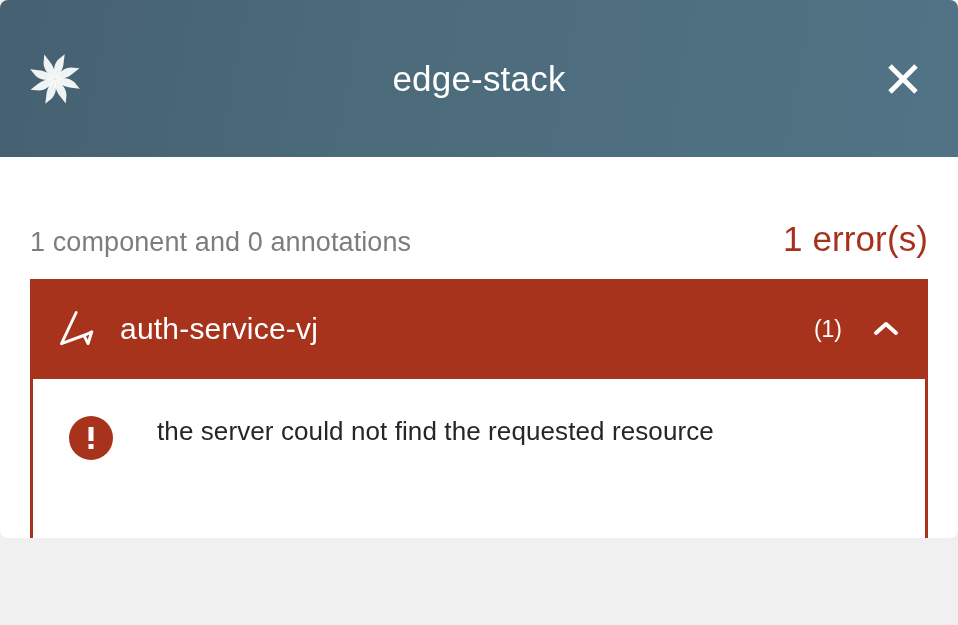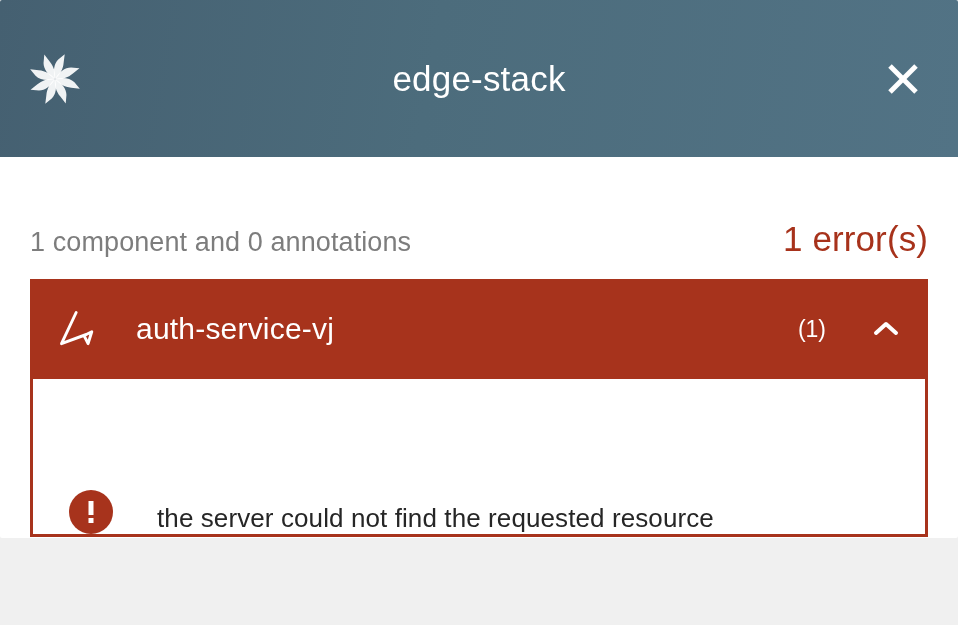--- a/index.html
+++ b/index.html
@@ -13,21 +13,21 @@
     overflow: hidden;
     font-family: "Liberation Sans", sans-serif;
     -webkit-font-smoothing: antialiased;
   }
 
   .app-window {
     position: relative;
     width: 958px;
     height: 538px;
     background: #ffffff;
-    border-radius: 2px;
+    border-radius: 8px;
     overflow: hidden;
     box-sizing: border-box;
   }
 
   
   .titlebar {
     position: relative;
     height: 157px;
     background: linear-gradient(100deg, #456071 0%, #4c6c7c 45%, #527385 100%);
     display: flex;
@@ -109,21 +109,20 @@
 
   .card-header {
     background: #a7331c;
     height: 100px;
     display: flex;
     align-items: center;
     padding: 0 24px 0 26px;
     box-sizing: border-box;
     cursor: pointer;
     margin: -0px -3px 0 -3px;
-    gap: 16px;
   }
 
   .svc-icon {
     width: 44px;
     height: 44px;
     flex: 0 0 auto;
   }
 
   .svc-name {
     color: #ffffff;
@@ -149,23 +148,24 @@
     justify-content: center;
     background: none;
     border: none;
     padding: 0;
     cursor: pointer;
   }
 
   .card-body {
     min-height: 155px;
     display: flex;
-    align-items: flex-end;
+    align-items: flex-start;
     padding: 0 40px 0 36px;
     box-sizing: border-box;
+    margin-top: 37px;
   }
 
   .alert-badge {
     width: 44px;
     height: 44px;
     border-radius: 50%;
     background: #a7331c;
     color: #ffffff;
     display: flex;
     align-items: center;

